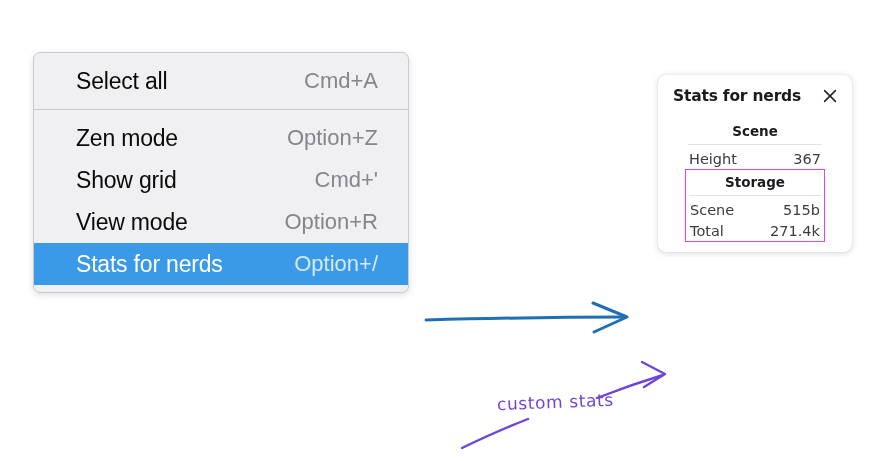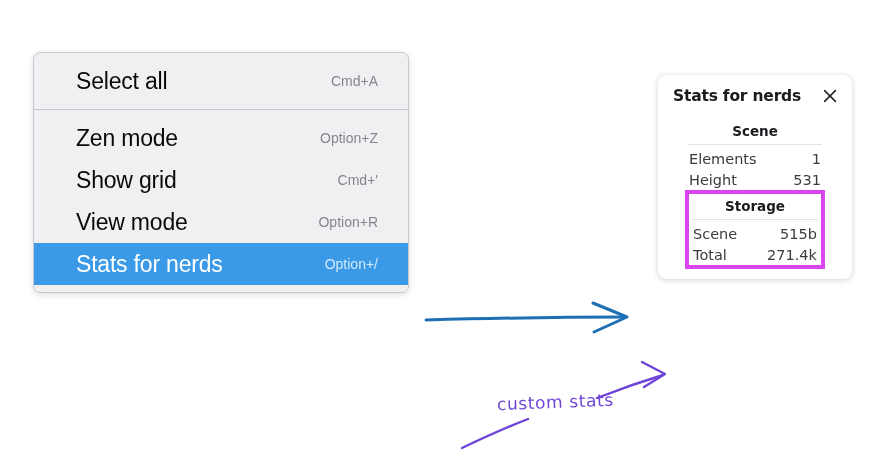--- a/index.html
+++ b/index.html
@@ -52,21 +52,21 @@
     box-sizing: border-box;
     cursor: default;
   }
   .menu-item .label {
     font-size: 23px;
     color: #0a0a0a;
     letter-spacing: -0.2px;
     white-space: nowrap;
   }
   .menu-item .shortcut {
-    font-size: 14px;
+    font-size: 22px;
     color: #84868c;
     white-space: nowrap;
   }
   .menu-item.selected {
     background: #3b9ae8;
   }
   .menu-item.selected .label { color: #ffffff; }
   .menu-item.selected .shortcut { color: #d4e9fa; }
 
   
@@ -100,21 +100,21 @@
     height: 16px;
     cursor: pointer;
     flex: 0 0 auto;
   }
   .close-icon svg { display:block; }
 
   .panel-body {
     padding: 0 28px;
   }
   .highlight-box {
-    border: 4px solid #d946ef;
+    border: 1px solid #d946ef;
     margin: 0 -1px;
     padding: 0 1px;
     box-sizing: border-box;
   }
   .sec-title {
     text-align: center;
     font-size: 13.5px;
     font-weight: bold;
     color: #1b1b1f;
     padding: 4px 0 5px 0;
@@ -208,26 +208,22 @@
         </svg>
       </span>
     </div>
 
     <div class="panel-body">
 
       <div>
         <div class="sec-title">Scene</div>
         <div class="hrule"></div>
         <div class="stat-row">
-          <span class="k">Elements</span>
-          <span class="v">1</span>
-        </div>
-        <div class="stat-row">
           <span class="k">Height</span>
-          <span class="v">531</span>
+          <span class="v">367</span>
         </div>
       </div>
 
       <div class="highlight-box">
 
         <div>
           <div class="sec-title">Storage</div>
           <div class="hrule"></div>
           <div class="stat-row">
             <span class="k">Scene</span>

